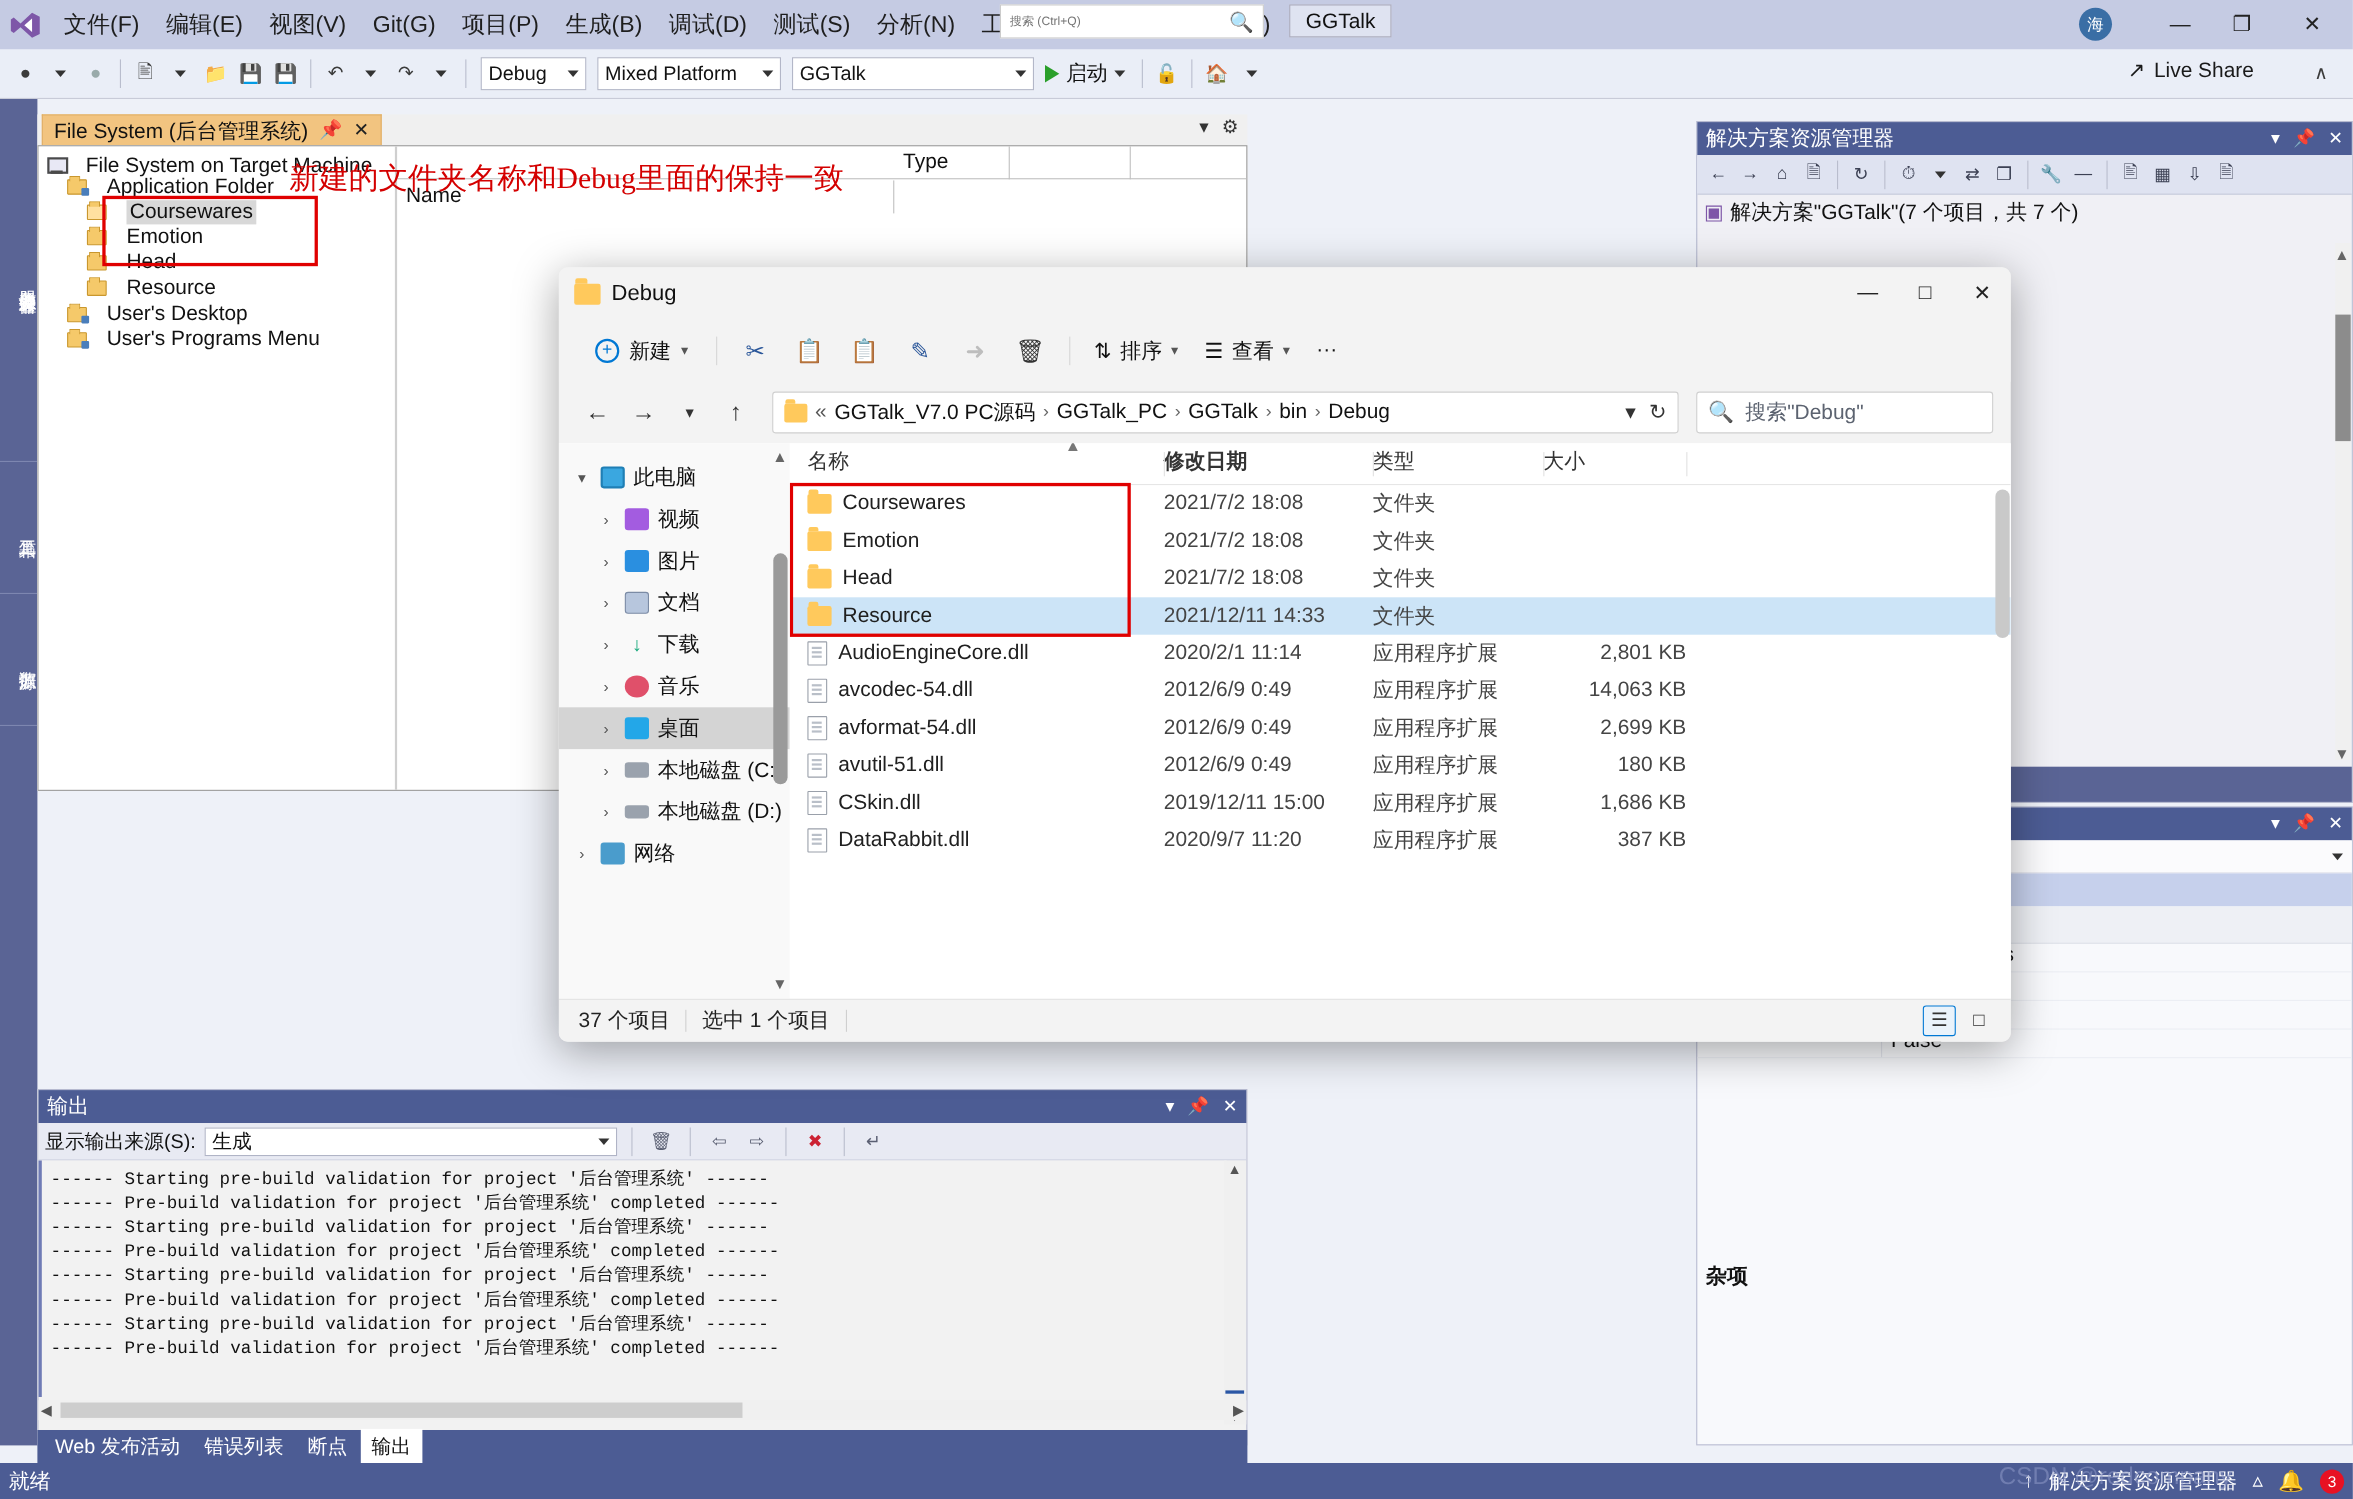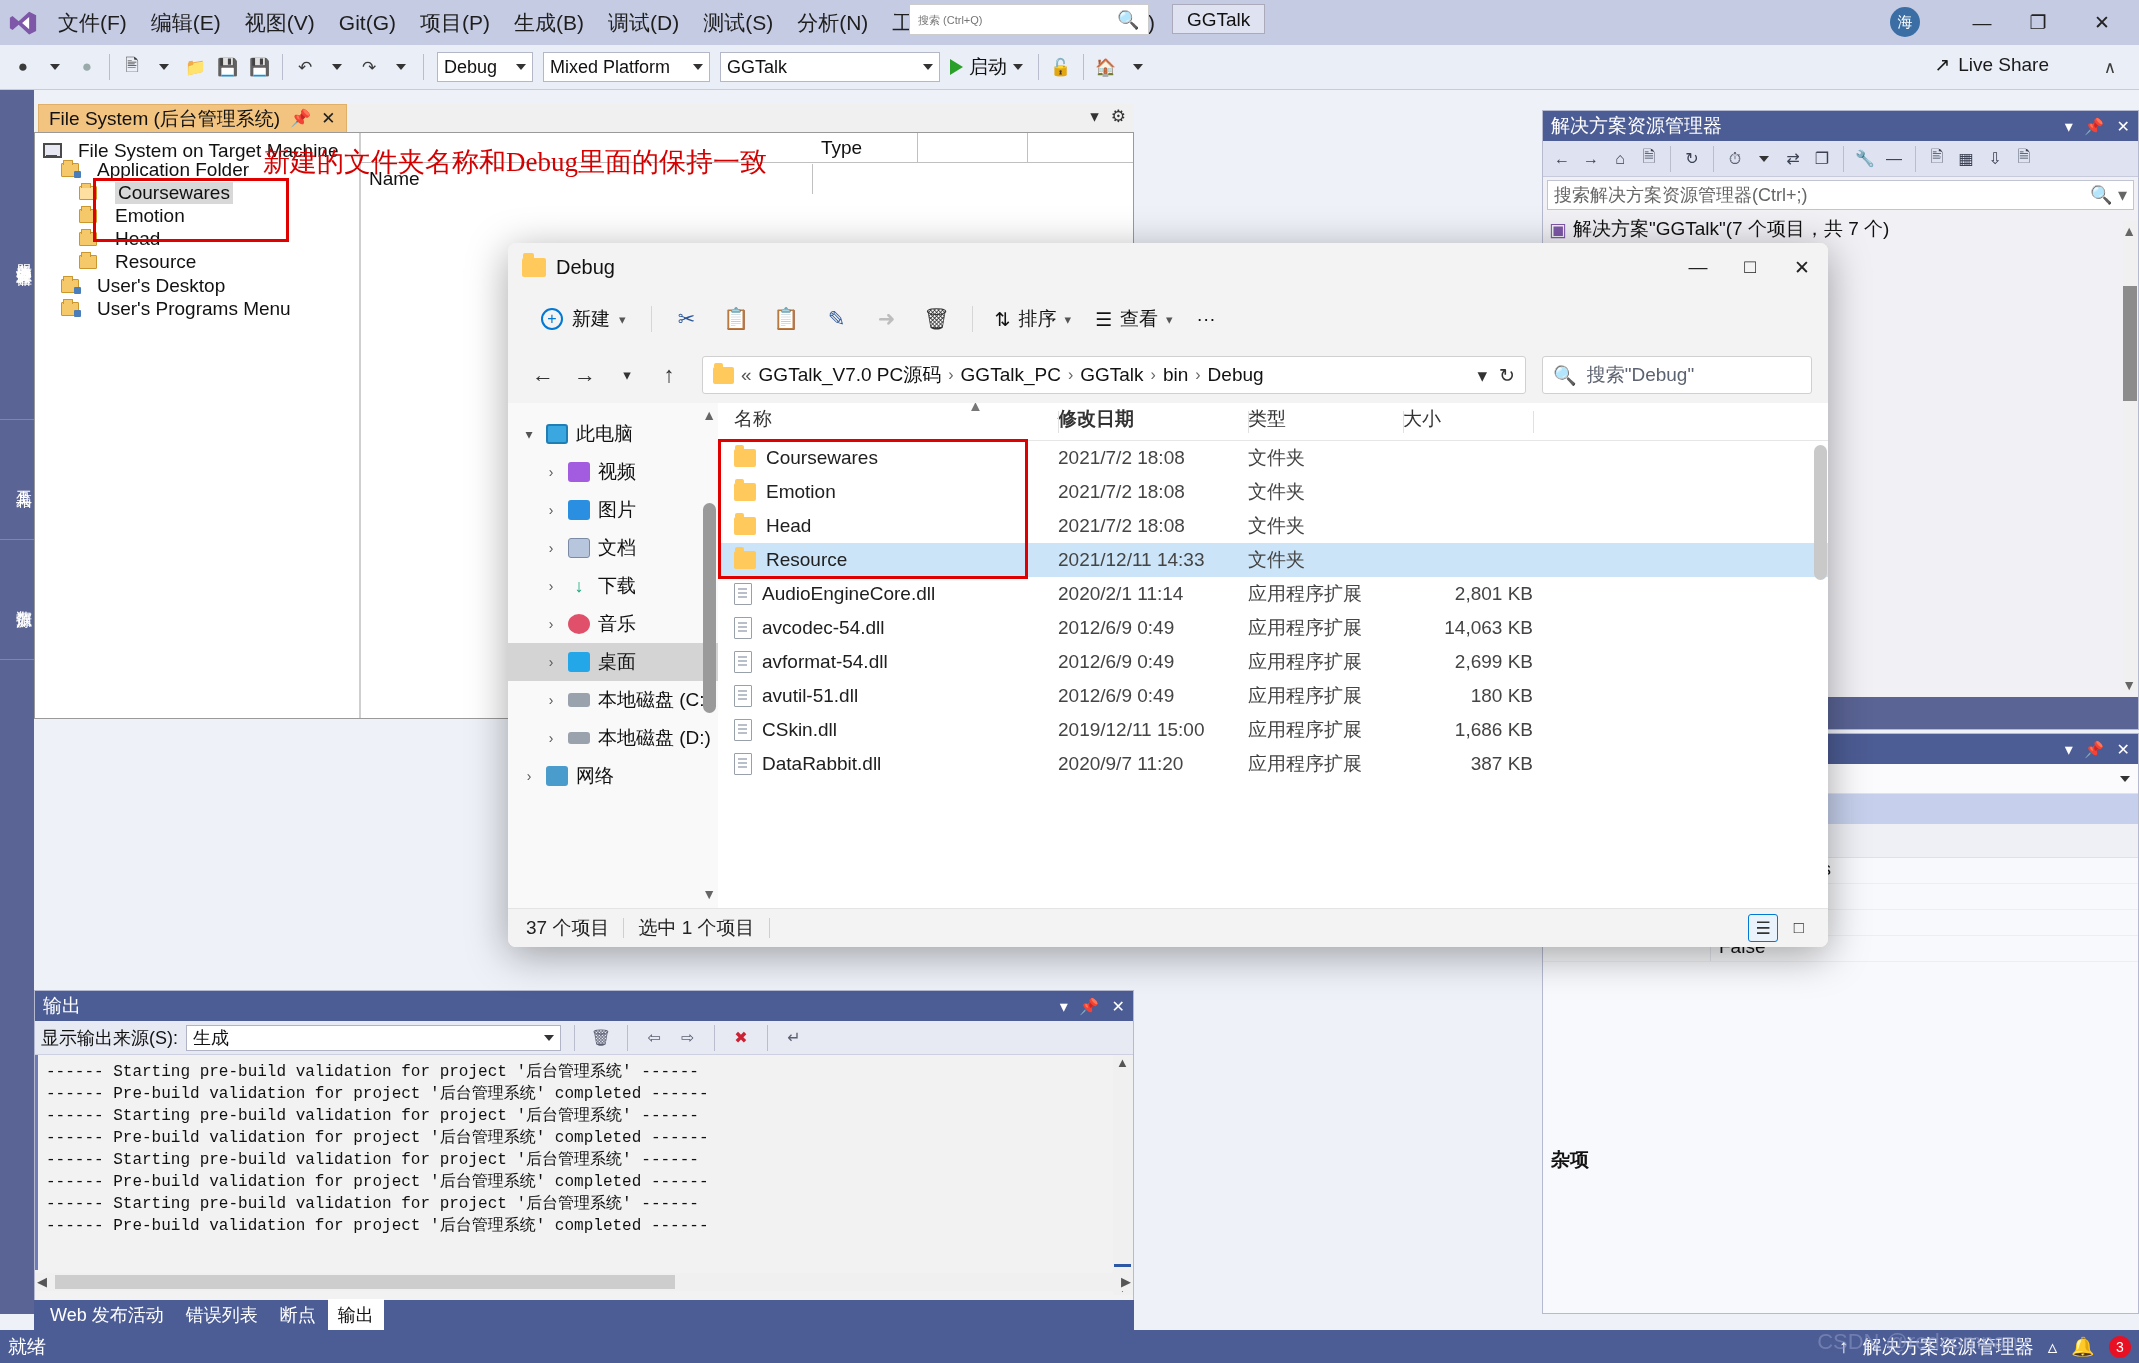--- a/index.html
+++ b/index.html
@@ -581,24 +581,20 @@
       <span class="sol-tb-ic">❐</span>
       <span class="tb-sep"></span>
       <span class="sol-tb-ic">🔧</span>
       <span class="sol-tb-ic">—</span>
       <span class="tb-sep"></span>
       <span class="sol-tb-ic">🖹</span>
       <span class="sol-tb-ic">▦</span>
       <span class="sol-tb-ic">⇩</span>
       <span class="sol-tb-ic">🗎</span>
     </div>
-    <div class="sol-search">
-      <span>搜索解决方案资源管理器(Ctrl+;)</span>
-      <span>🔍 ▾</span>
-    </div>
     <div class="sol-tree">
       <div class="sol-row">
         <span style="color:#7e57a8">▣</span>
         <span>解决方案"GGTalk"(7 个项目，共 7 个)</span>
       </div>
       <div style="height:142px"></div>
       <div class="sol-row" style="padding-left:48px">cies</div>
       <div class="sol-row" style="padding-left:48px">ramework</div>
       <div style="height:80px"></div>
       <div class="sol-row" style="padding-left:48px">ost.DLL</div>

